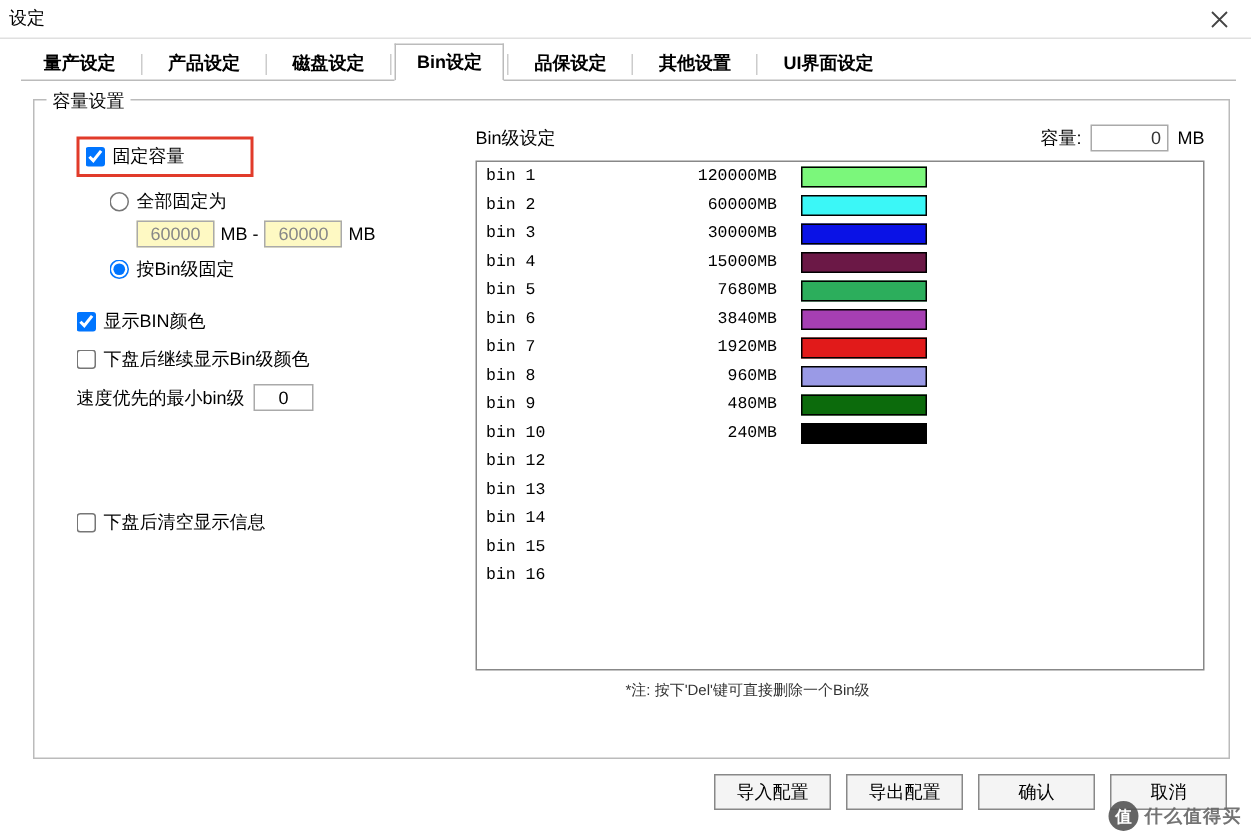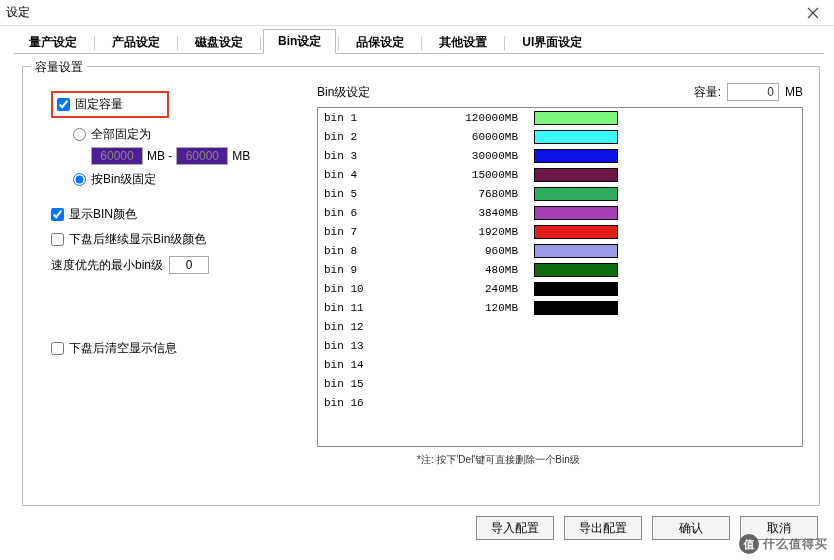--- a/index.html
+++ b/index.html
@@ -92,21 +92,21 @@
     .radio-row input[type=radio] { margin-right: 5px; }
     .mb-range {
       margin: 4px 0 6px 40px;
       display: flex;
       align-items: center;
       gap: 4px;
     }
     .txtbox {
       width: 52px; height: 18px;
       font-size: 12px;
-      background: #4c1d95;
+      background: #fef9c3;
       color: #888;
       border: 1px solid #aaa;
       text-align: center;
       padding: 1px 2px;
     }
     .txtbox.white { background: #fff; color: #000; width: 40px; }
     .txtbox.cap { width: 52px; background: #fff; color: #333; text-align: right; padding-right: 4px;}
     .highlight-box {
       border: 2px solid #e13b2a;
       padding: 3px 44px 3px 4px;
@@ -329,25 +329,20 @@
           <span class="bincell-name">bin 9</span>
           <span class="bincell-val">480MB</span>
           <span class="bincell-color" style="background: rgb(12, 107, 12);"></span>
         </div>
         <div class="binrow">
           <span class="bincell-name">bin 10</span>
           <span class="bincell-val">240MB</span>
           <span class="bincell-color" style="background: rgb(0, 0, 0);"></span>
         </div>
         <div class="binrow">
-          <span class="bincell-name">bin 11</span>
-          <span class="bincell-val">120MB</span>
-          <span class="bincell-color" style="background: rgb(0, 0, 0);"></span>
-        </div>
-        <div class="binrow">
           <span class="bincell-name">bin 12</span>
           <span class="bincell-val"></span>
         </div>
         <div class="binrow">
           <span class="bincell-name">bin 13</span>
           <span class="bincell-val"></span>
         </div>
         <div class="binrow">
           <span class="bincell-name">bin 14</span>
           <span class="bincell-val"></span>

